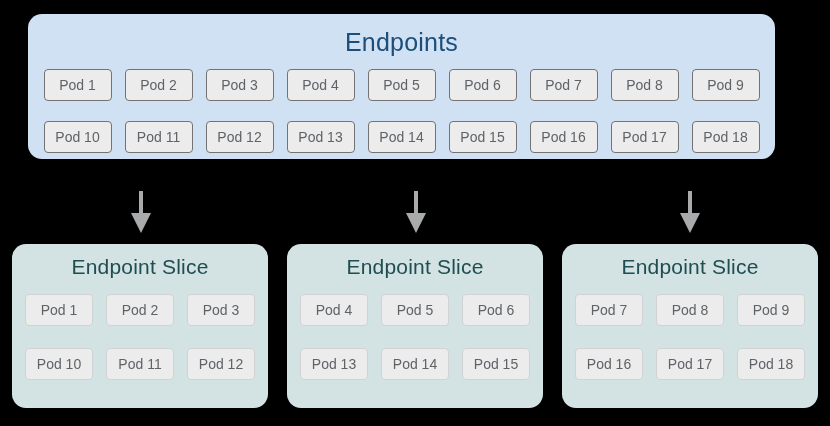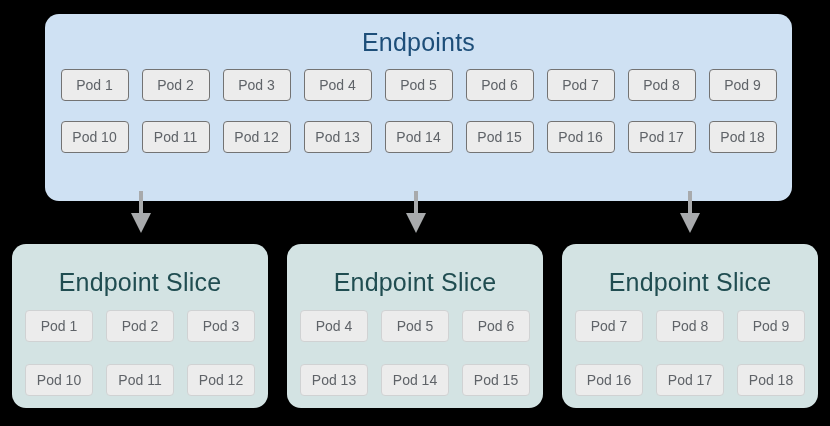--- a/index.html
+++ b/index.html
@@ -7,22 +7,22 @@
     width: 830px; height: 426px;
     background: #000000;
     position: relative;
     font-family: "Liberation Sans", sans-serif;
     overflow: hidden;
   }
 
   
   .endpoints-box {
     position: absolute;
-    left: 45px; top: 14px;
-    width: 747px; height: 187px;
+    left: 28px; top: 14px;
+    width: 747px; height: 145px;
     background: #cfe1f3;
     border-radius: 14px;
     box-sizing: border-box;
   }
   .endpoints-title {
     margin-top: 14px;
     text-align: center;
     font-size: 25px;
     line-height: 29px;
     font-weight: 500;
@@ -80,23 +80,23 @@
     top: 244px;
     width: 256px; height: 164px;
     background: #d3e3e3;
     border-radius: 14px;
     box-sizing: border-box;
   }
   .slice-1 { left: 12px; }
   .slice-2 { left: 287px; }
   .slice-3 { left: 562px; }
   .slice-title {
-    margin-top: 24px;
+    margin-top: 8px;
     text-align: center;
-    font-size: 25px;
+    font-size: 21px;
     line-height: 29px;
     font-weight: 500;
     color: #204d51;
     letter-spacing: 0.2px;
   }
   .slice-box .pod-row-1 { margin-top: 13px; }
   .slice-box .pod-row-2 { margin-top: 22px; }
   .slice-box .pod { border-color: #d0d2d3; }
 </style>
 </head>

